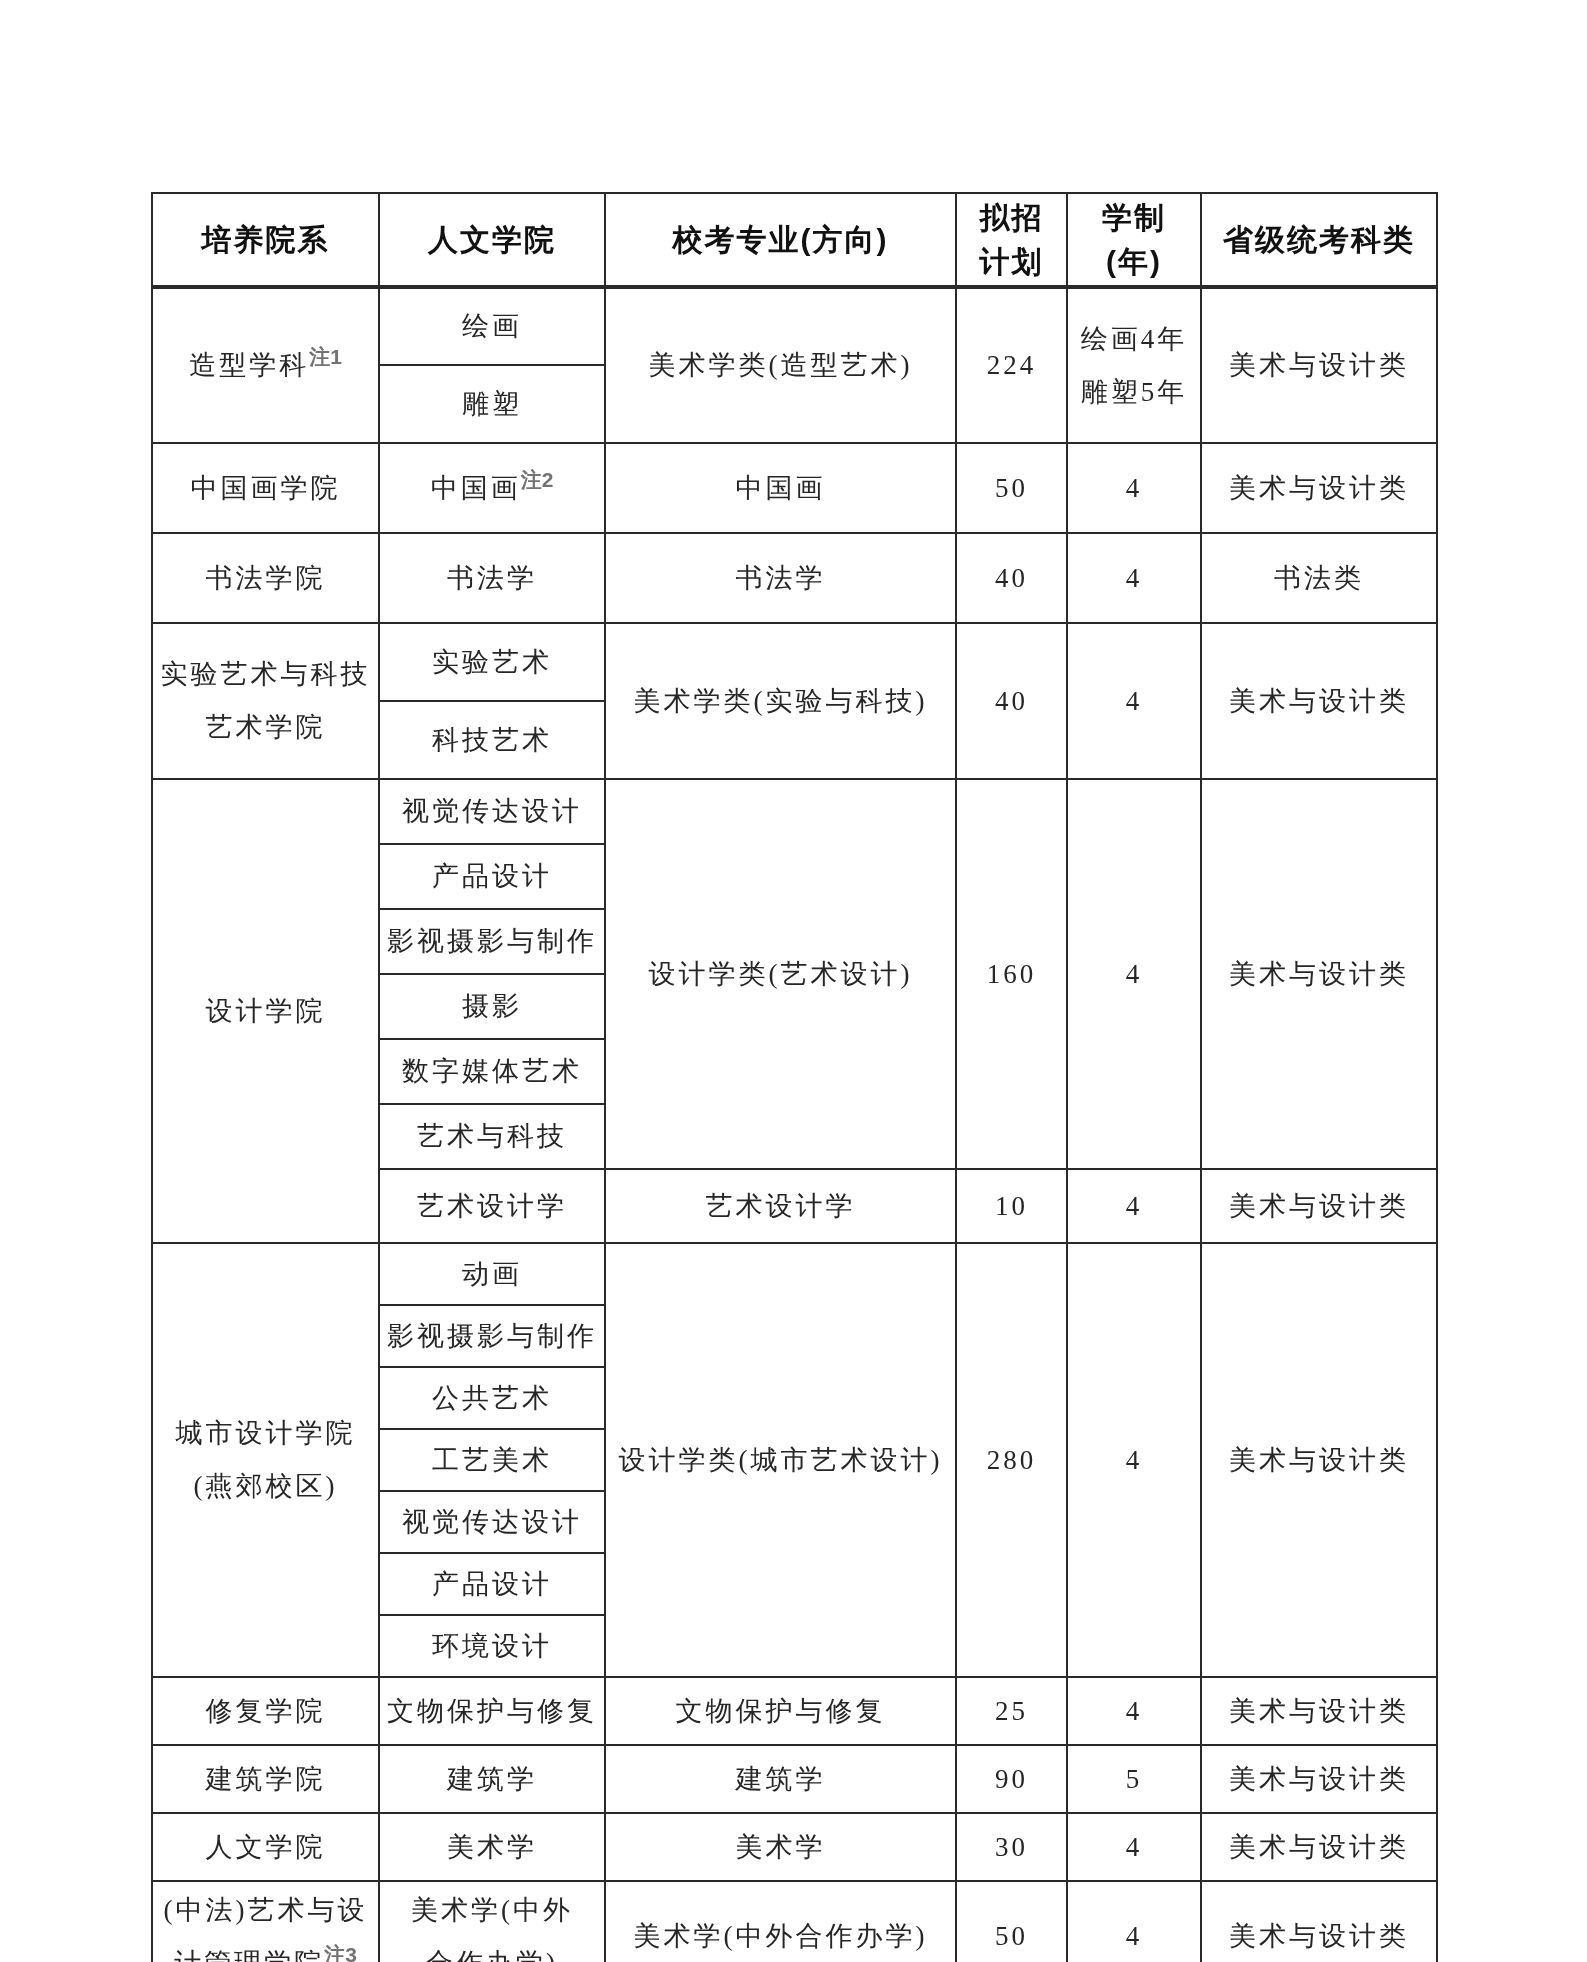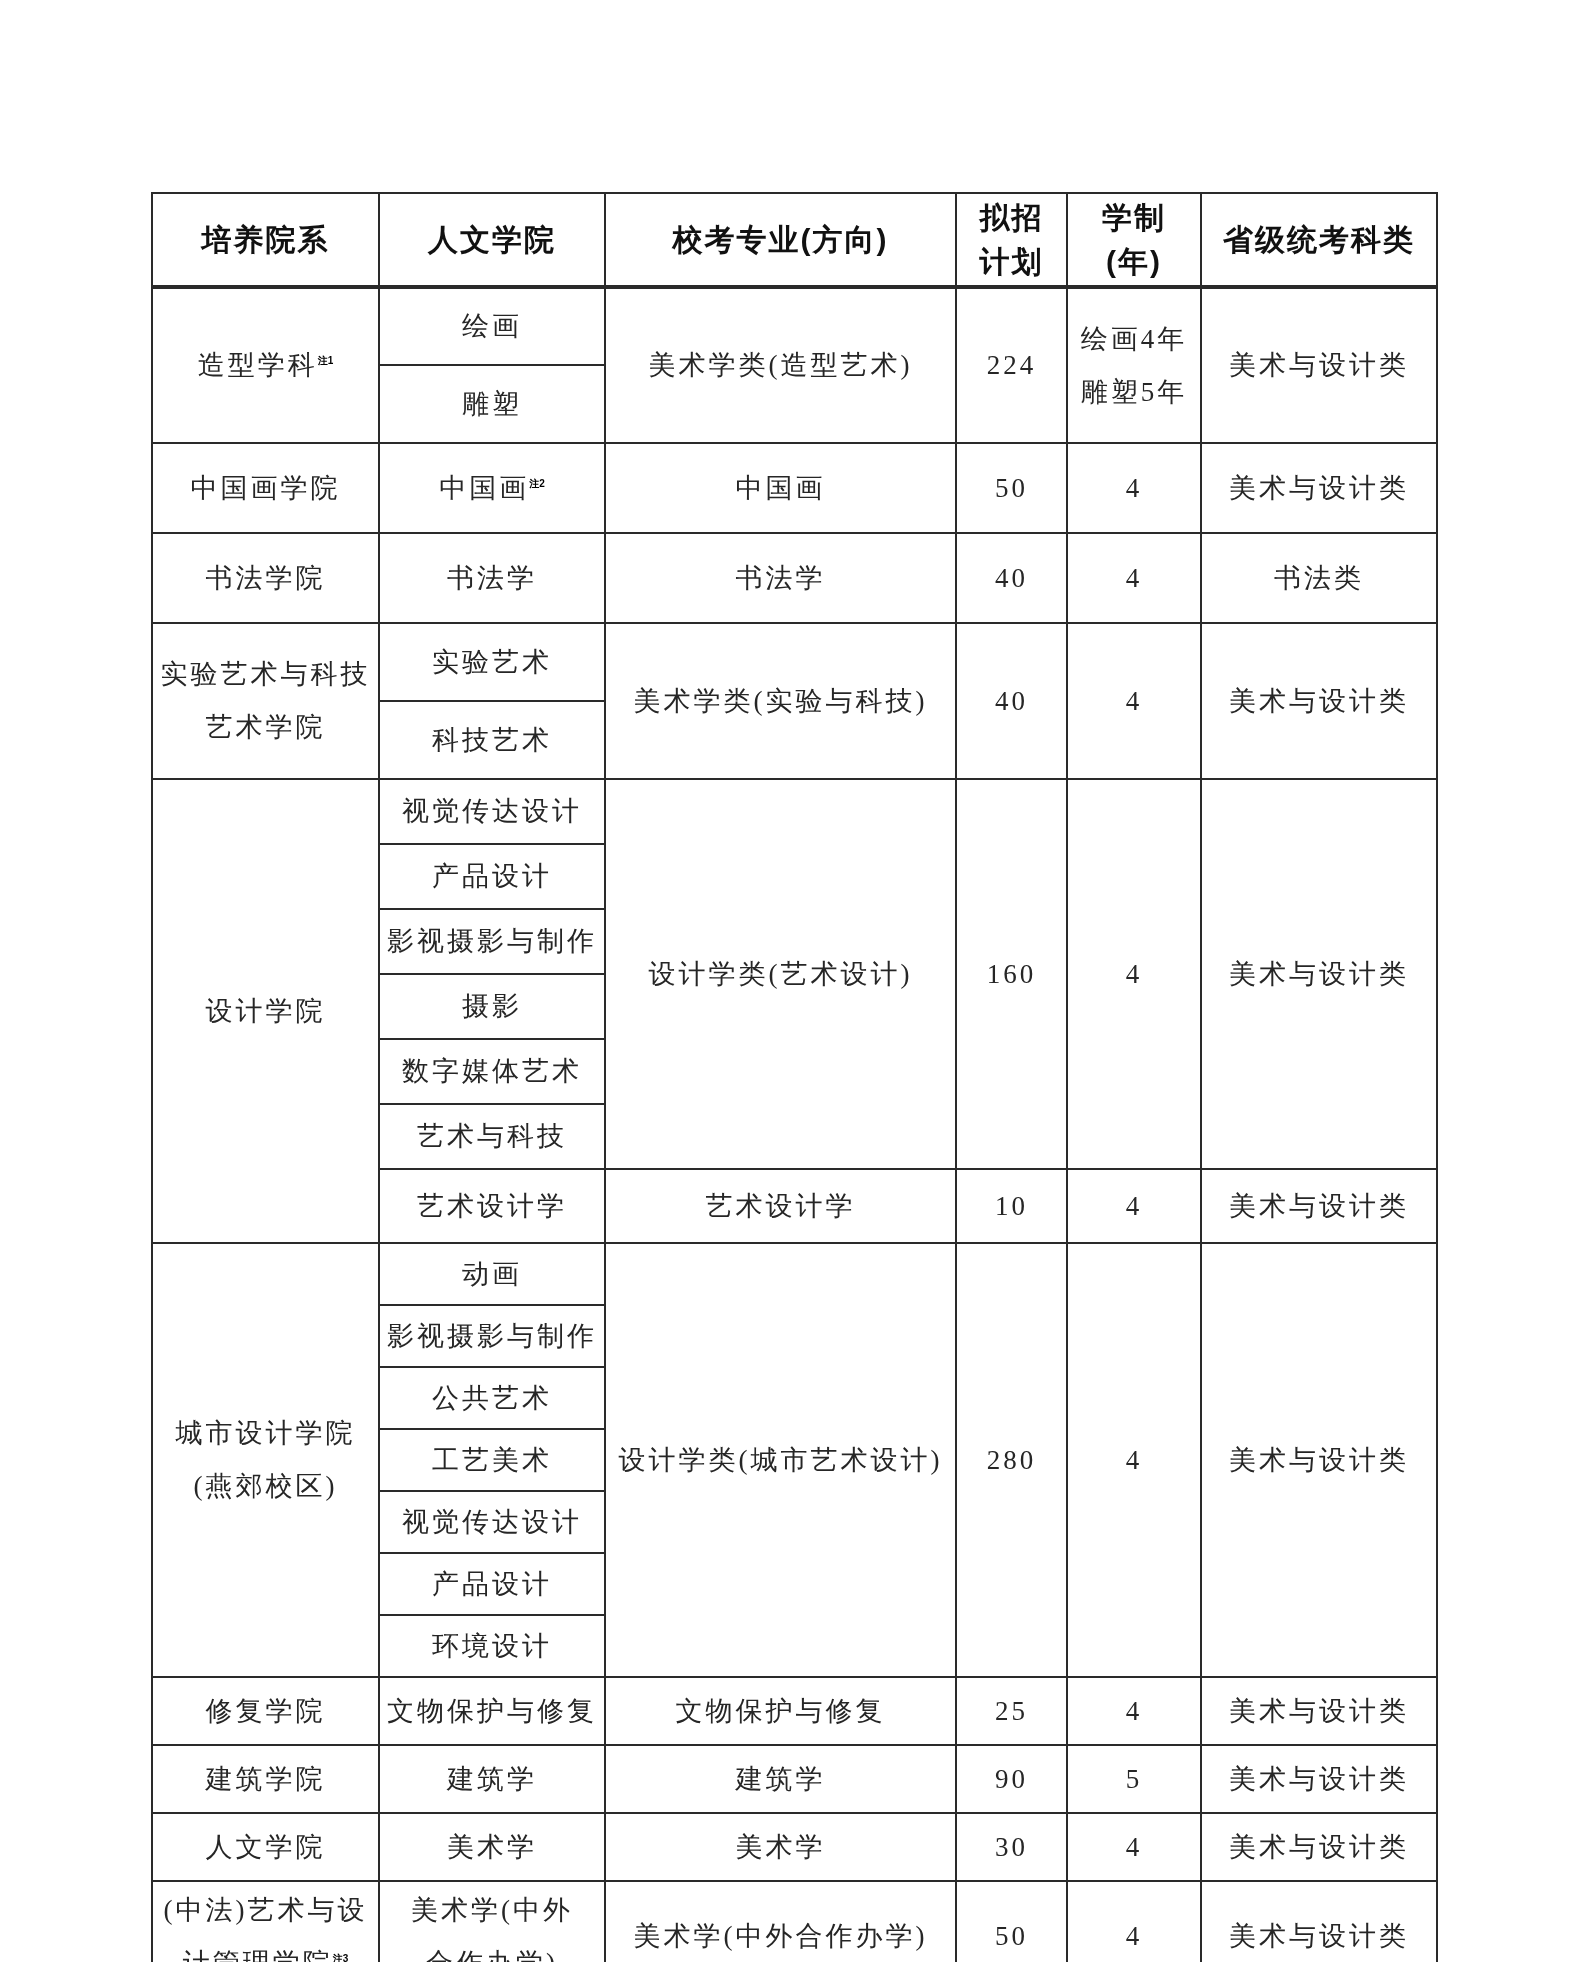--- a/index.html
+++ b/index.html
@@ -50,25 +50,25 @@
   tr.h-sub    { height: 78px; }  
   tr.h-std    { height: 90px; margin-left: 16px; }  
   tr.h-sm     { height: 65px; }  
   tr.h-med    { height: 74px; margin-top: 40px; }  
   tr.h-city   { height: 62px; }  
   tr.h-row3   { height: 68px; }  
   tr.h-last   { height: 92px; }  
   sup.note {
     font-family: "Liberation Sans", "DejaVu Sans", sans-serif;
     font-weight: 700;
-    font-size: 10px;
+    font-size: 21px;
     letter-spacing: 0;
     line-height: 0;
     vertical-align: super;
-    color: #000000;
+    color: #737373;
   }
 </style>
 </head>
 <body>
 
 <div class="page">
   <table class="plan">
     <colgroup>
       <col style="width:227px">
       <col style="width:226px">

